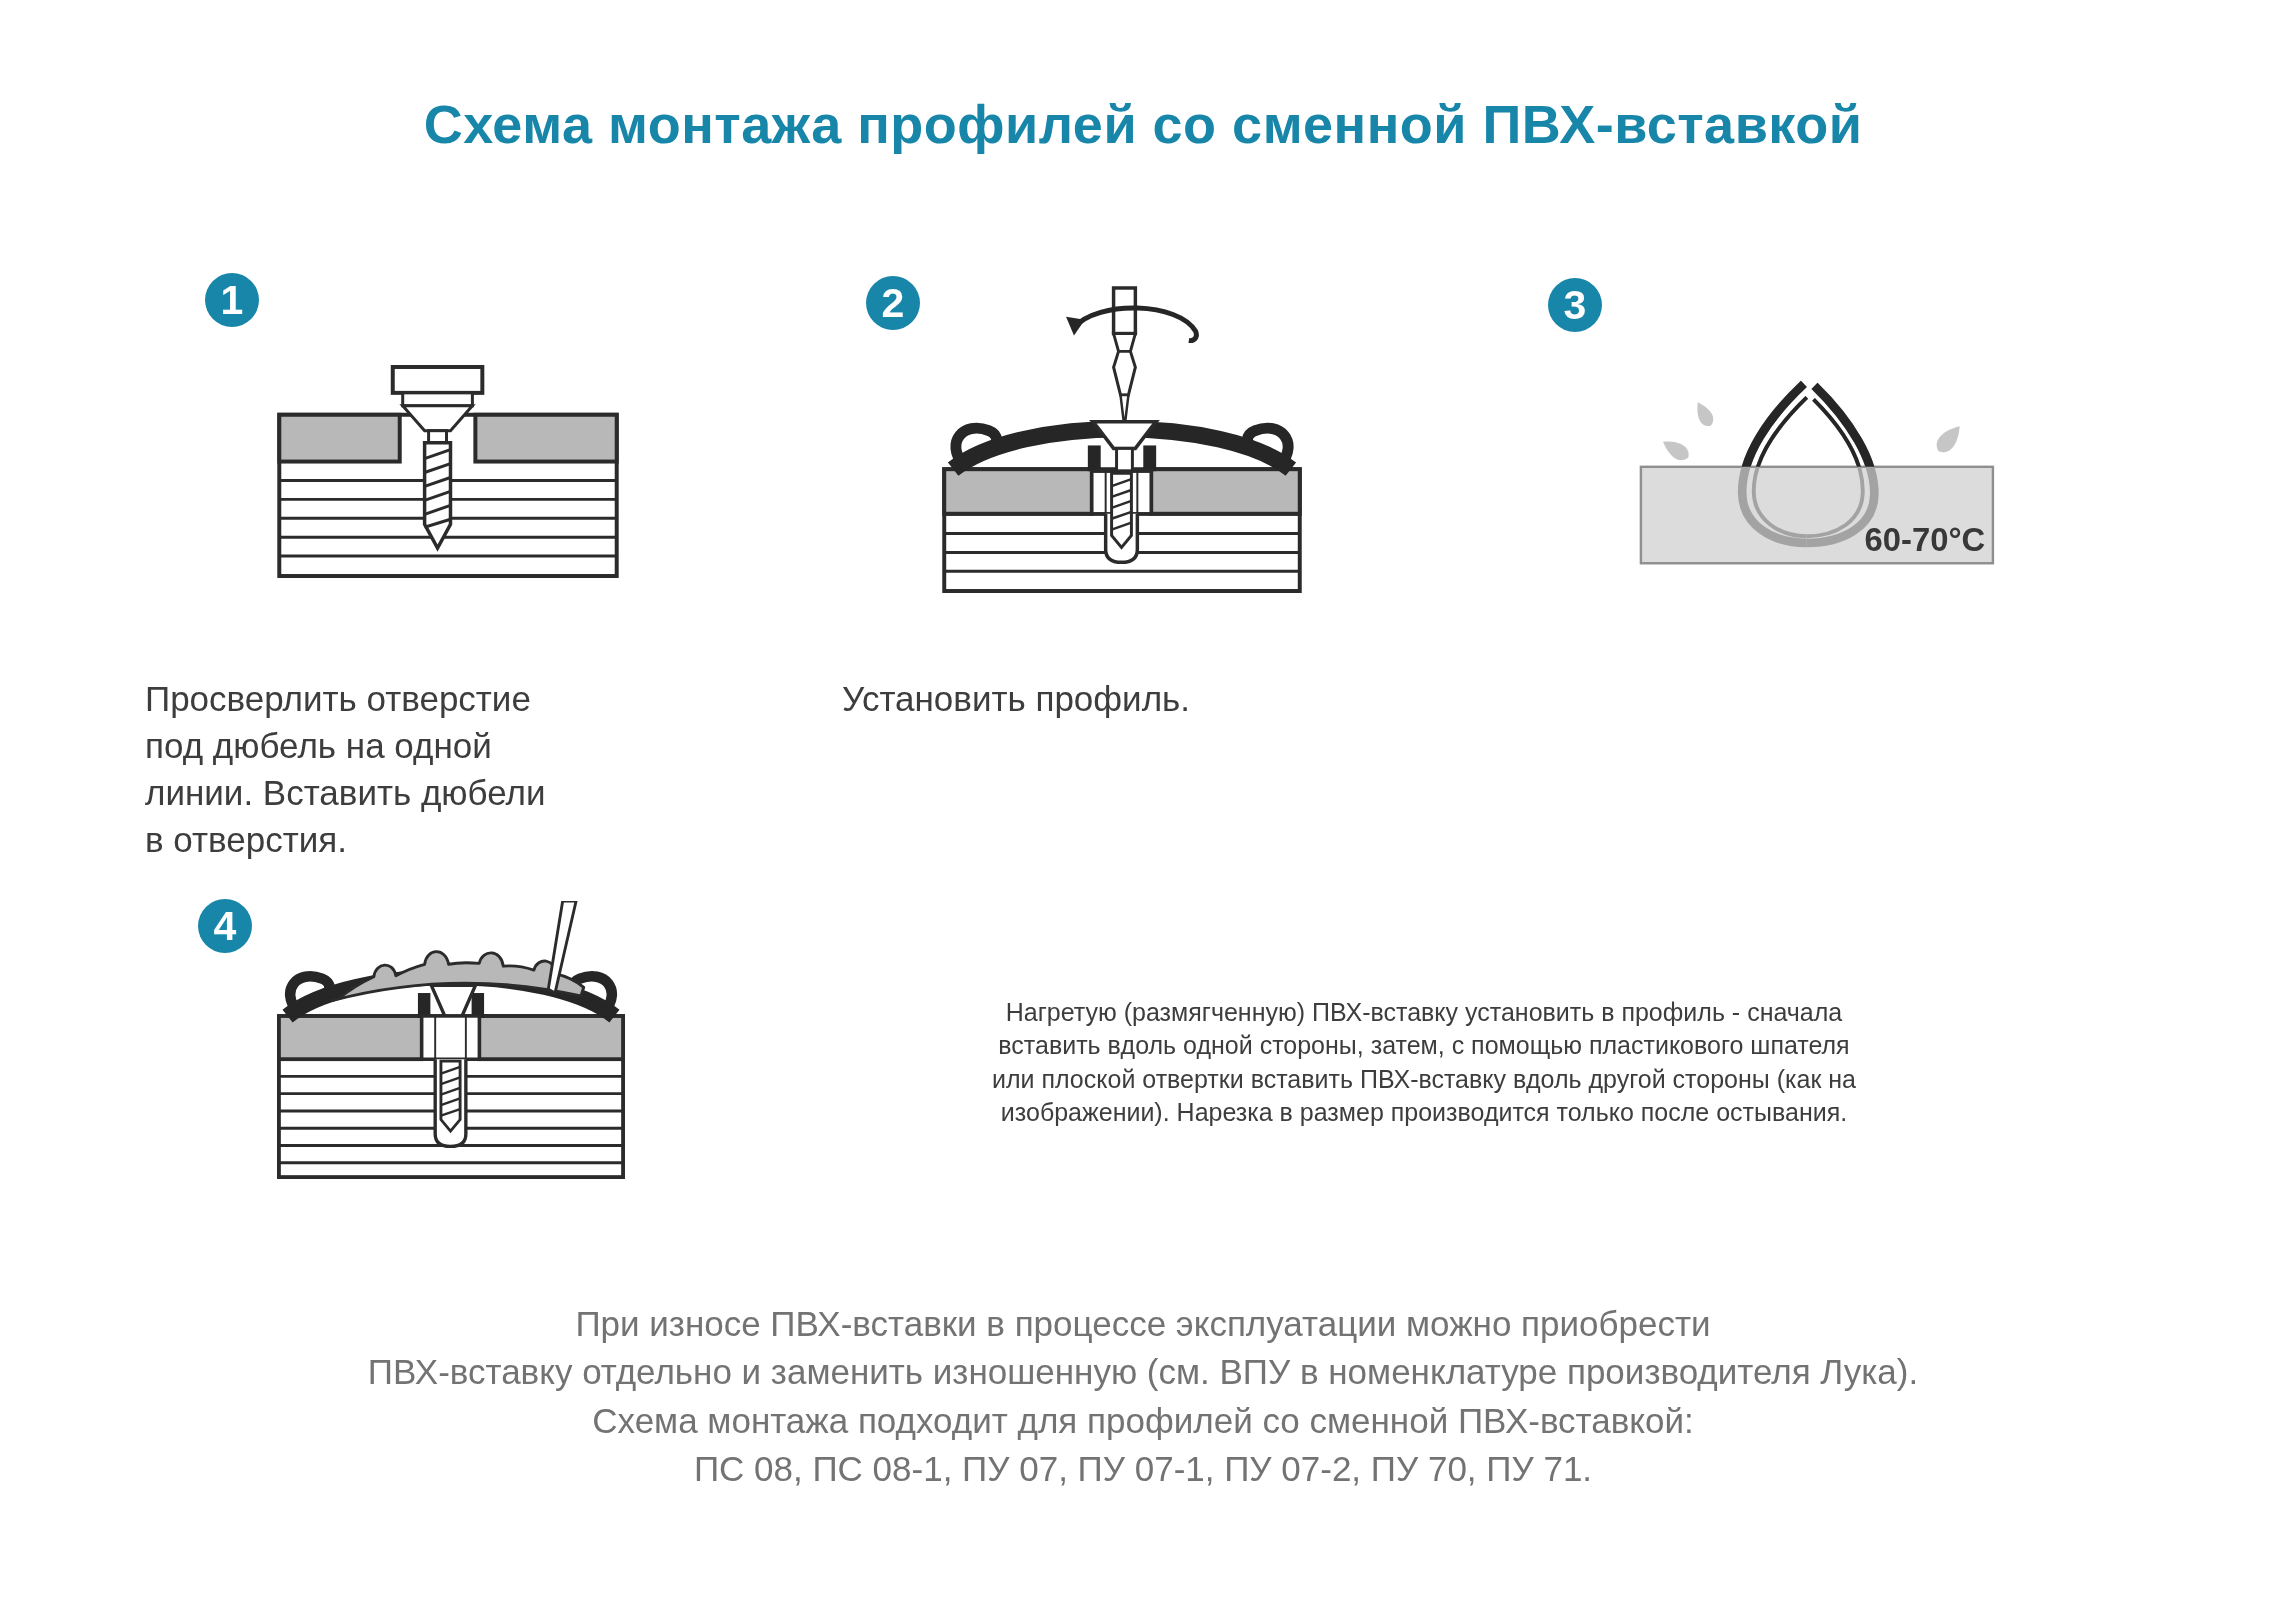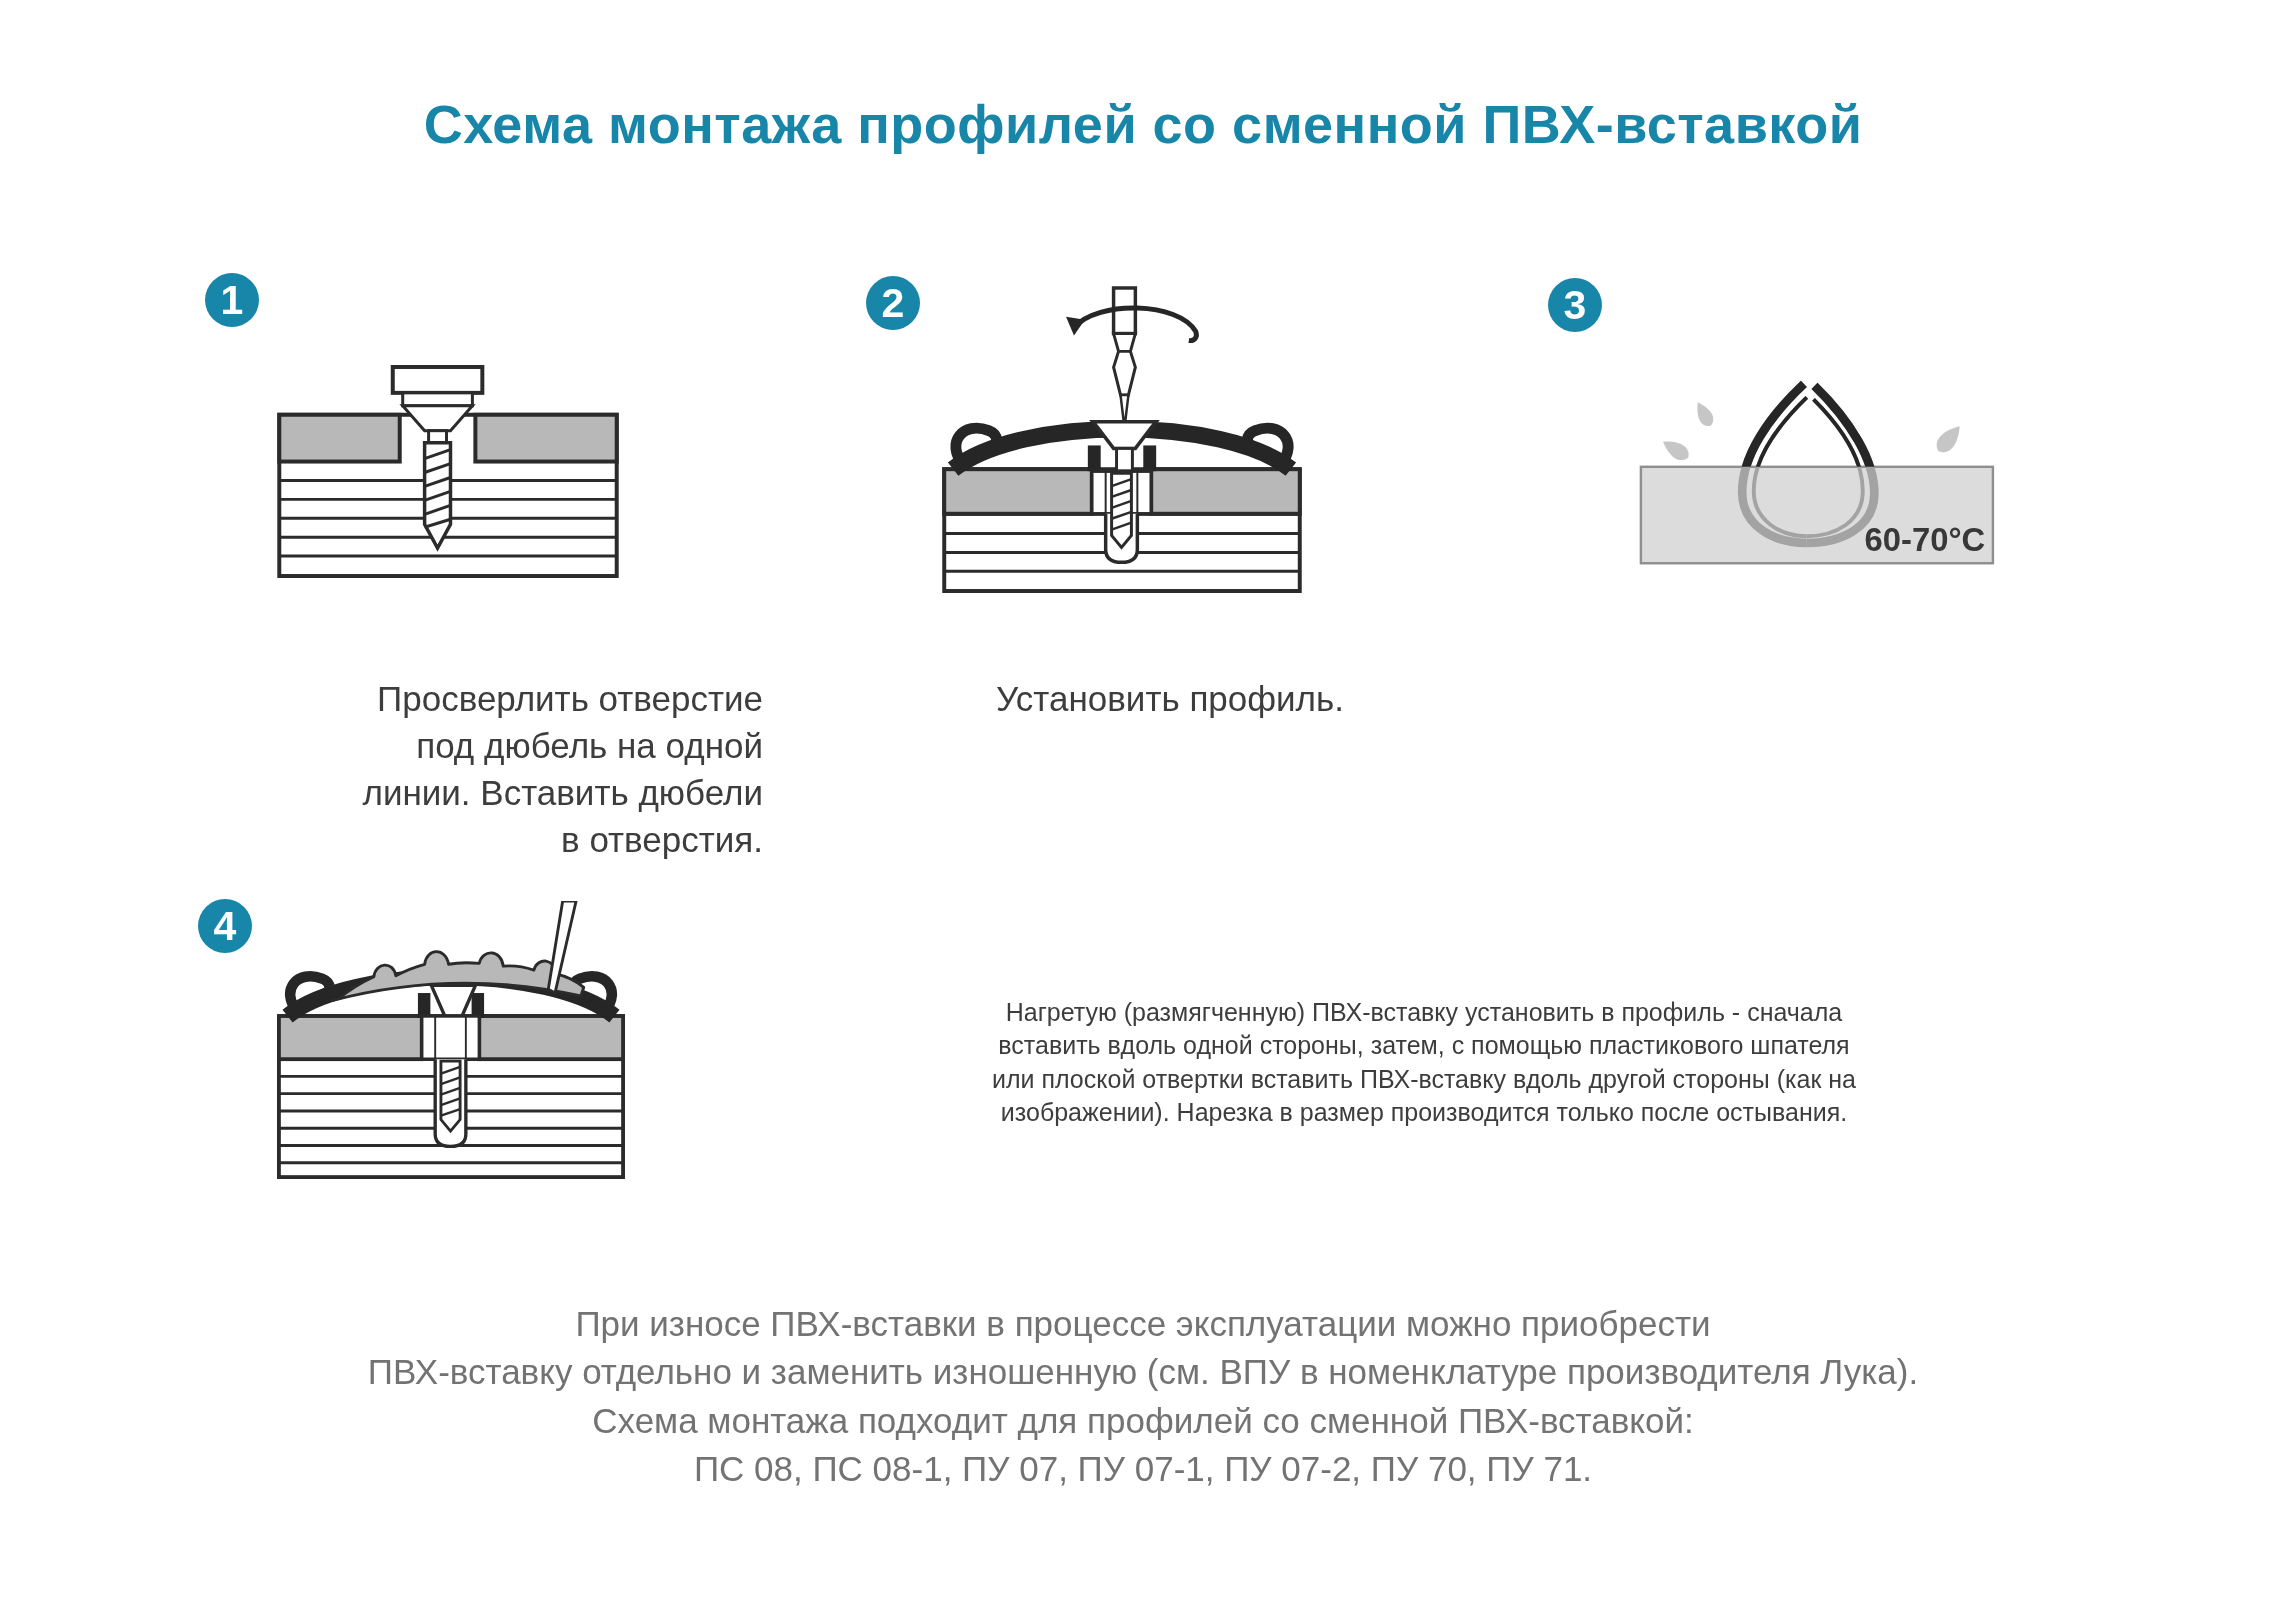--- a/index.html
+++ b/index.html
@@ -4,21 +4,21 @@
 <style>
   html,body{margin:0;padding:0;background:#ffffff;}
   .page{position:relative;width:2286px;height:1601px;background:#ffffff;overflow:hidden;
         font-family:"Liberation Sans",sans-serif;}
   .title{position:absolute;top:93px;left:0;width:100%;text-align:center;
          font-size:54px;font-weight:bold;color:#1786a9;letter-spacing:0.5px;}
   .badge{position:absolute;width:54px;height:54px;border-radius:50%;background:#1786a9;
          color:#ffffff;font-size:41px;font-weight:bold;display:flex;align-items:center;
          justify-content:center;line-height:1;}
   .caption{position:absolute;color:#3d3d3d;font-size:35px;line-height:1.34;
-           text-align:right;white-space:pre-line;}
+           text-align:left;white-space:pre-line;}
   .step4-text{position:absolute;left:695px;top:996px;width:1458px;color:#3d3d3d;
               font-size:25px;line-height:1.33;text-align:center;white-space:pre-line;}
   .footer{position:absolute;top:1300px;left:0;width:100%;text-align:center;color:#737373;
           font-size:35px;line-height:1.38;white-space:pre-line;}
   .illo{position:absolute;}
   svg{display:block;}
 </style>
 </head>
 <body>
 

